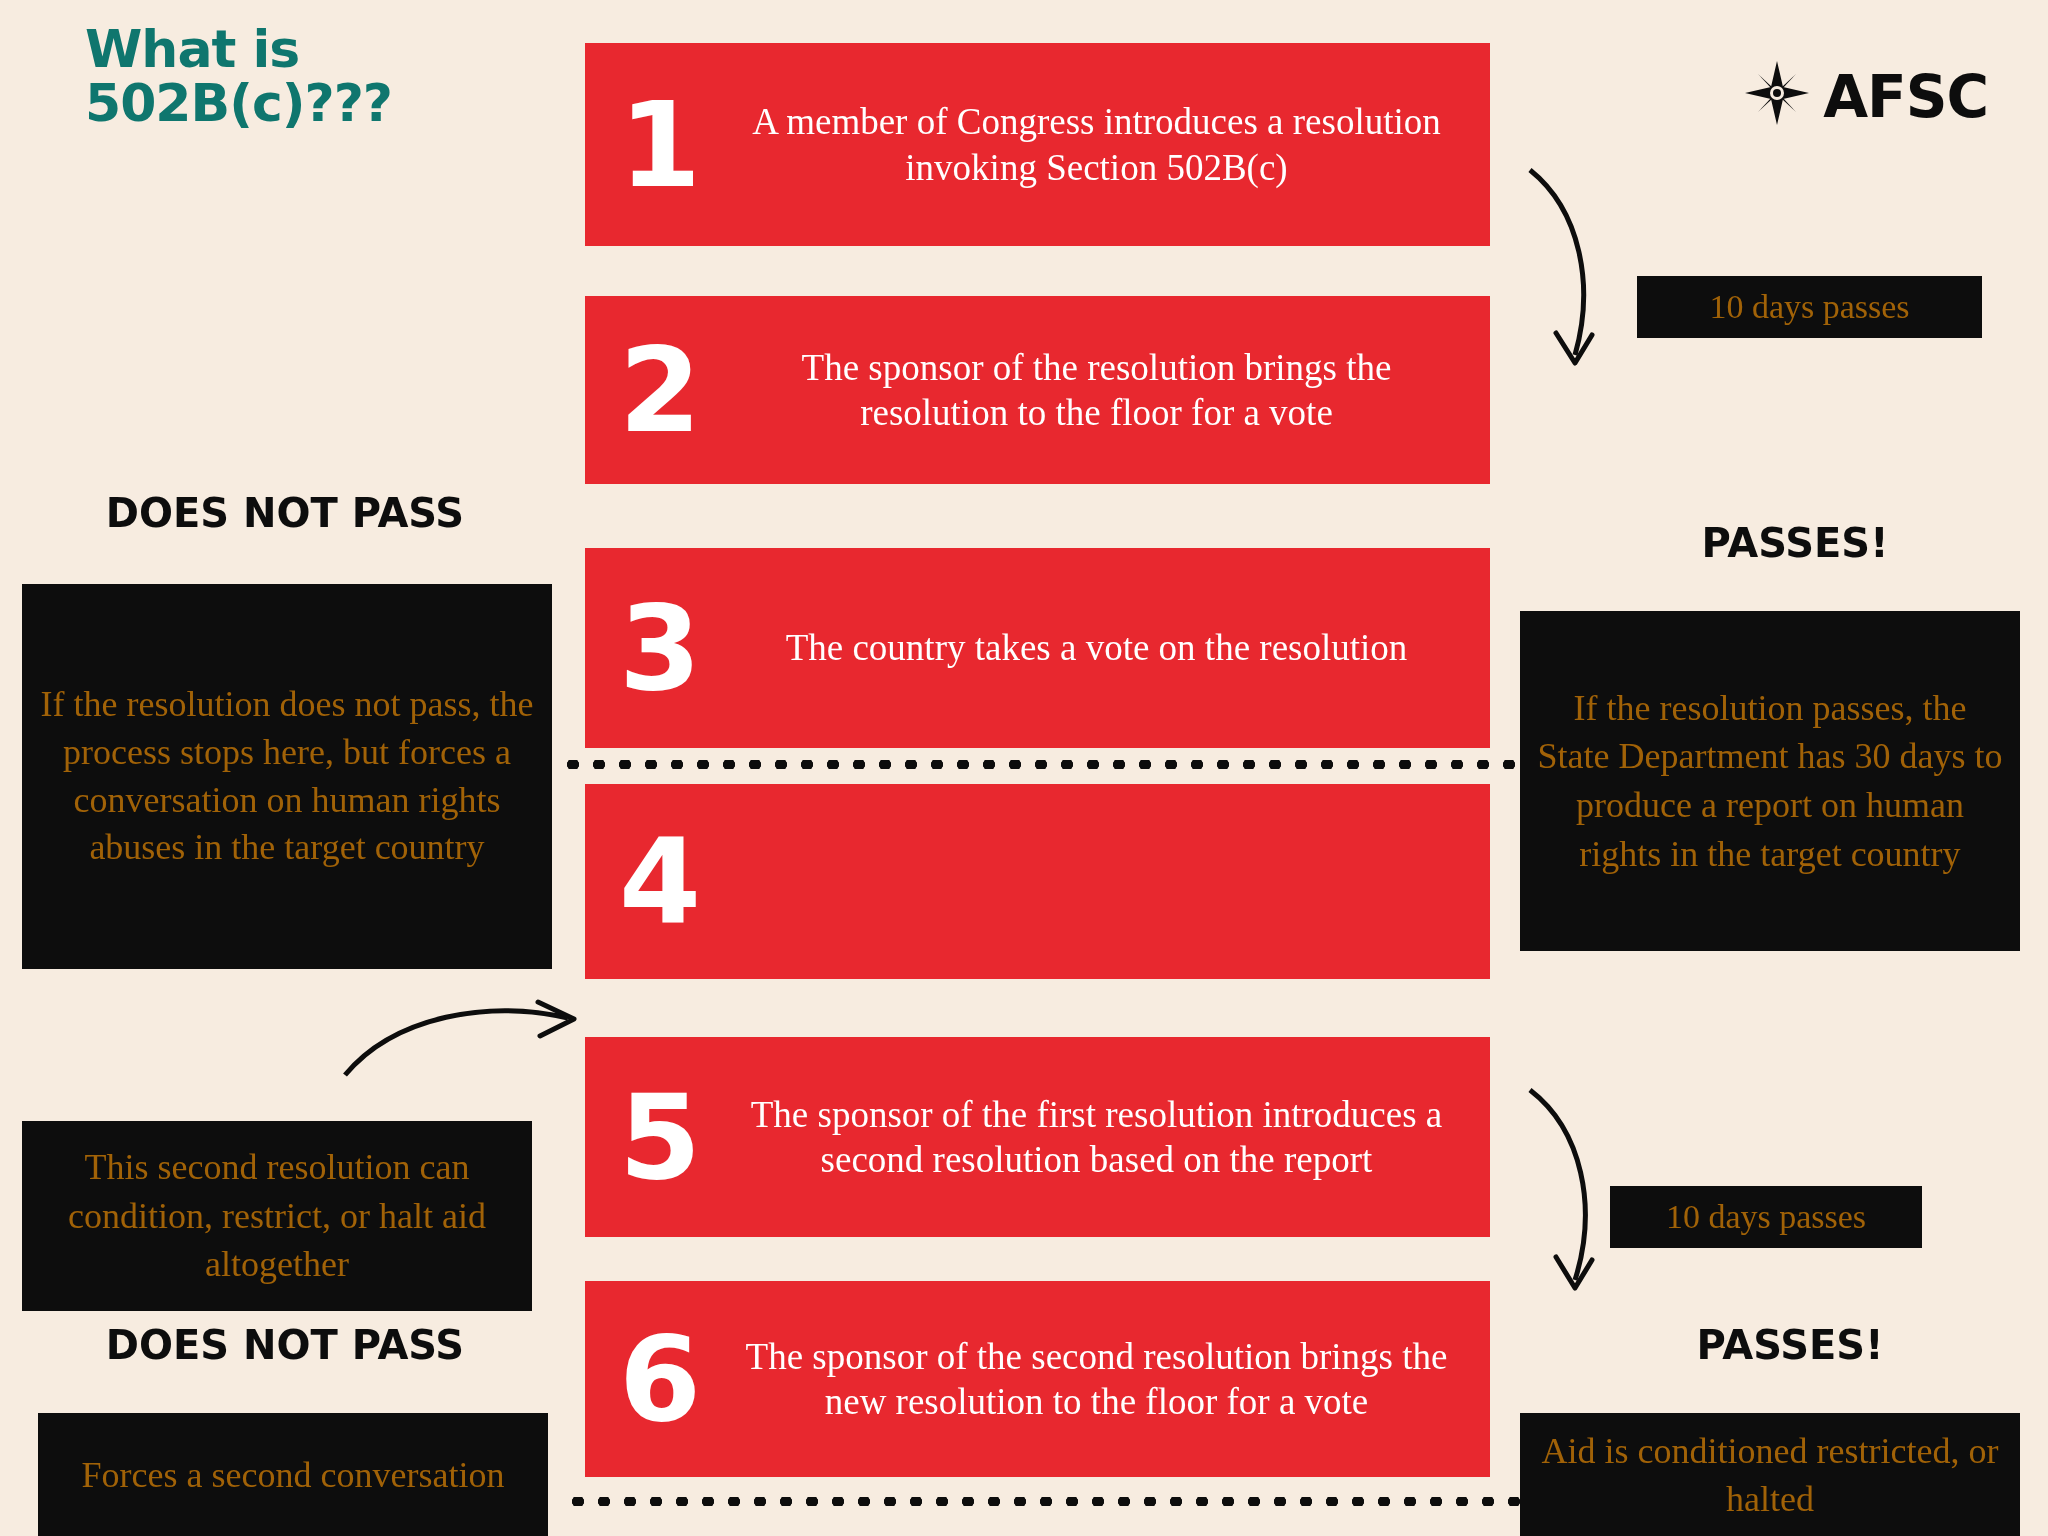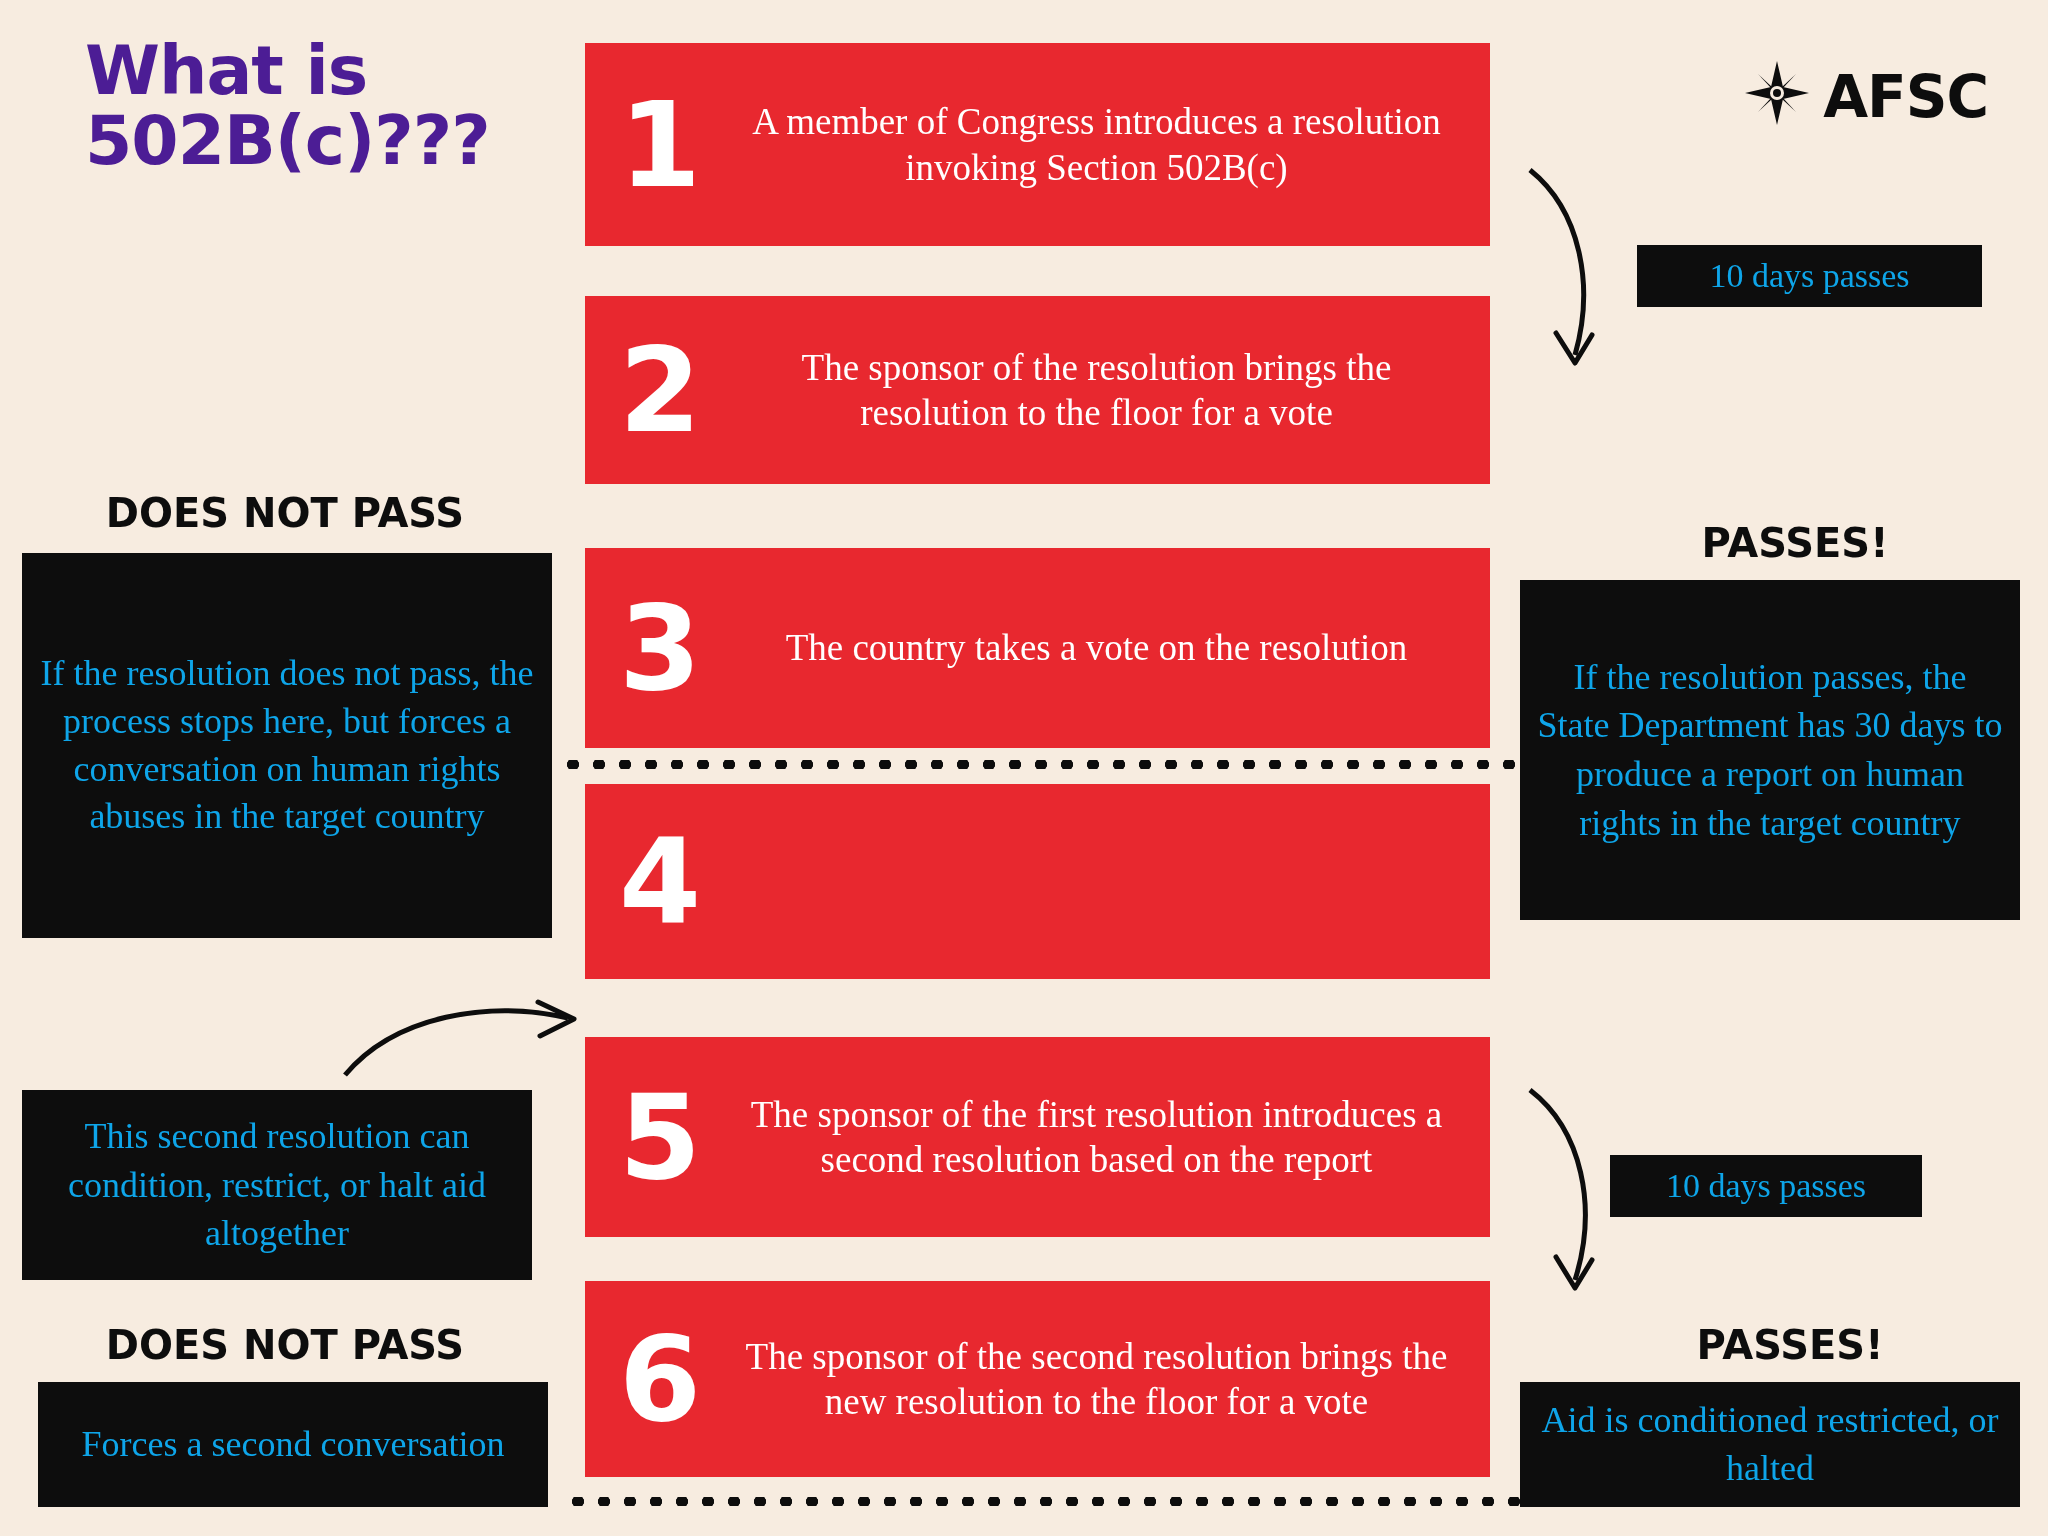--- a/index.html
+++ b/index.html
@@ -13,27 +13,27 @@
     position: relative;
     overflow: hidden;
     font-family: "Liberation Serif", serif;
     background: #f7ece0;
   }
 
   
   #title {
     position: absolute;
     left: 85px;
-    top: 36px;
+    top: 23px;
     width: 470px;
     font-family: "DejaVu Sans", sans-serif;
     font-weight: bold;
-    font-size: 68px;
+    font-size: 52px;
     line-height: 1.03;
-    color: #4c1d95;
+    color: #0f766e;
     letter-spacing: -1px;
   }
 
   
   #logo {
     position: absolute;
     right: 60px;
     top: 55px;
     display: flex;
     align-items: center;
@@ -85,29 +85,30 @@
   #step2 { left: 585px; top: 296px;  width: 905px; height: 188px; }
   #step3 { left: 585px; top: 548px;  width: 905px; height: 200px; }
   #step4 { left: 585px; top: 784px;  width: 905px; height: 195px; }
   #step5 { left: 585px; top: 1037px; width: 905px; height: 200px; }
   #step6 { left: 585px; top: 1281px; width: 905px; height: 196px; }
 
   
   .callout {
     position: absolute;
     background: #0d0d0d;
-    color: #0ea5e9;
+    color: #a16207;
     box-sizing: border-box;
     font-size: 35px;
     line-height: 1.3;
     text-align: center;
     padding: 14px 16px;
     display: flex;
     align-items: center;
     justify-content: center;
+    margin-top: 31px;
   }
   .label-bold {
     position: absolute;
     font-family: "DejaVu Sans", sans-serif;
     font-weight: bold;
     font-size: 40px;
     color: #0d0d0d;
     letter-spacing: 0px;
     text-align: center;
   }

